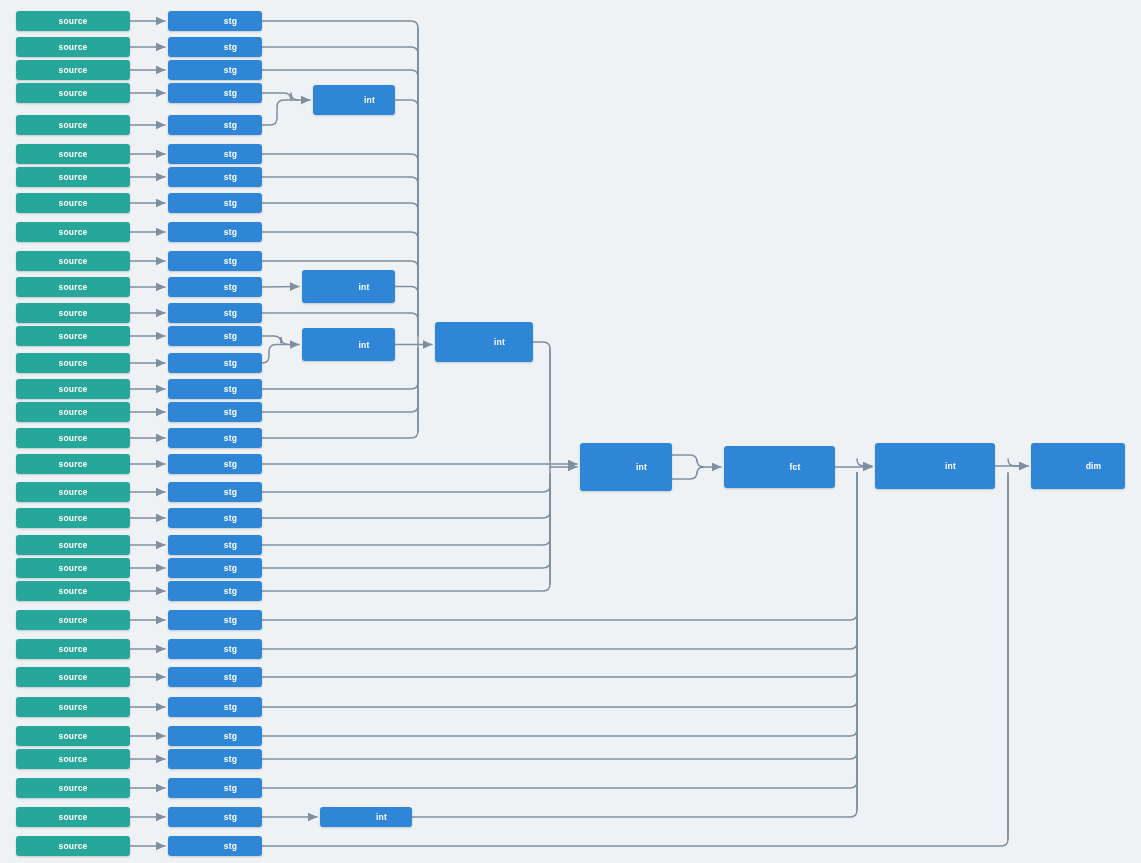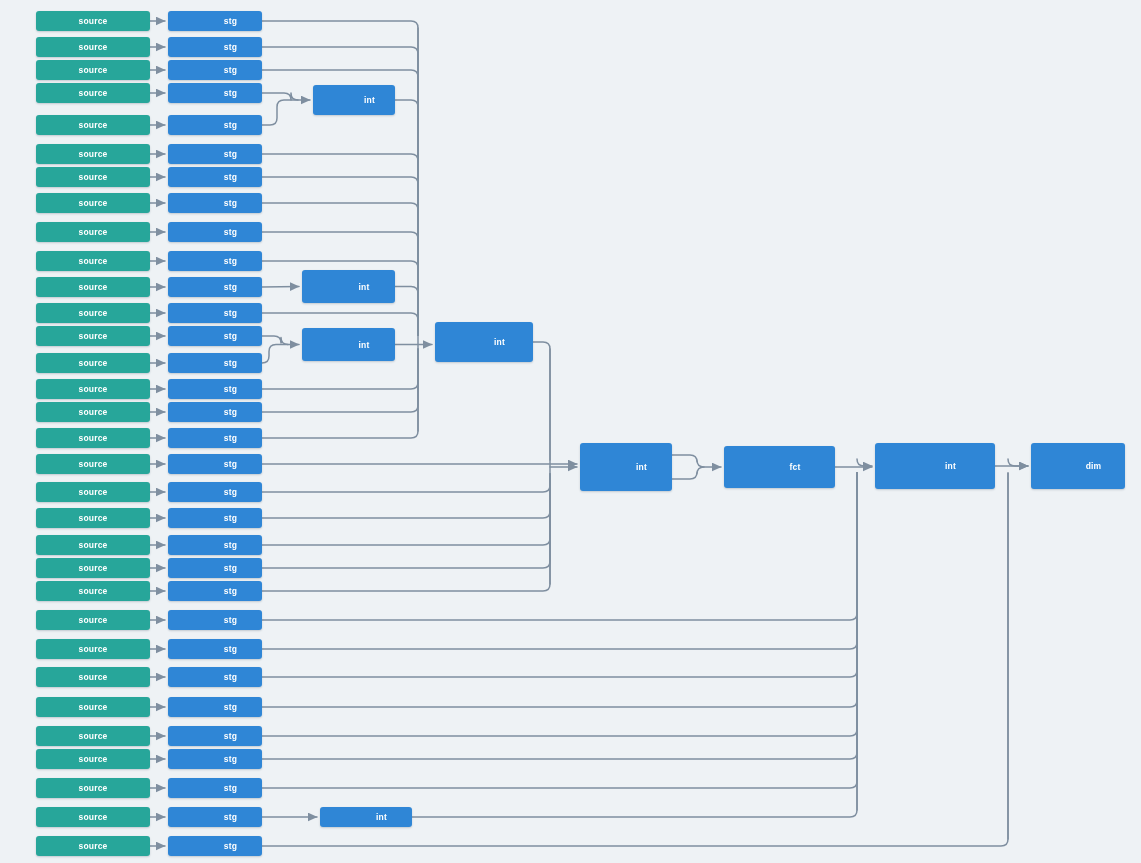--- a/index.html
+++ b/index.html
@@ -16,21 +16,21 @@
     display:flex;align-items:center;justify-content:center;
     color:#ffffff;
     font-size:8.5px;
     font-weight:bold;
     letter-spacing:.2px;
     border-radius:3px;
     box-shadow:0 1px 2px rgba(40,60,80,.22);
     box-sizing:border-box;
     user-select:none;
   }
-  .node.source{background:#27a69a;margin-left:20px;}
+  .node.source{background:#27a69a;}
   .node.stg,.node.int,.node.fct,.node.dim{background:#2f86d6;padding-left:31px;}
 </style>
 </head>
 <body>
 
 <div id="stage">
   <svg id="edges" viewBox="0 0 1141 863">
     <defs>
       <marker id="arrow" markerWidth="7" markerHeight="7" refX="6.2" refY="3" orient="auto">
         <path d="M0,0 L6.5,3 L0,6 z" fill="#7f8fa0"></path>

